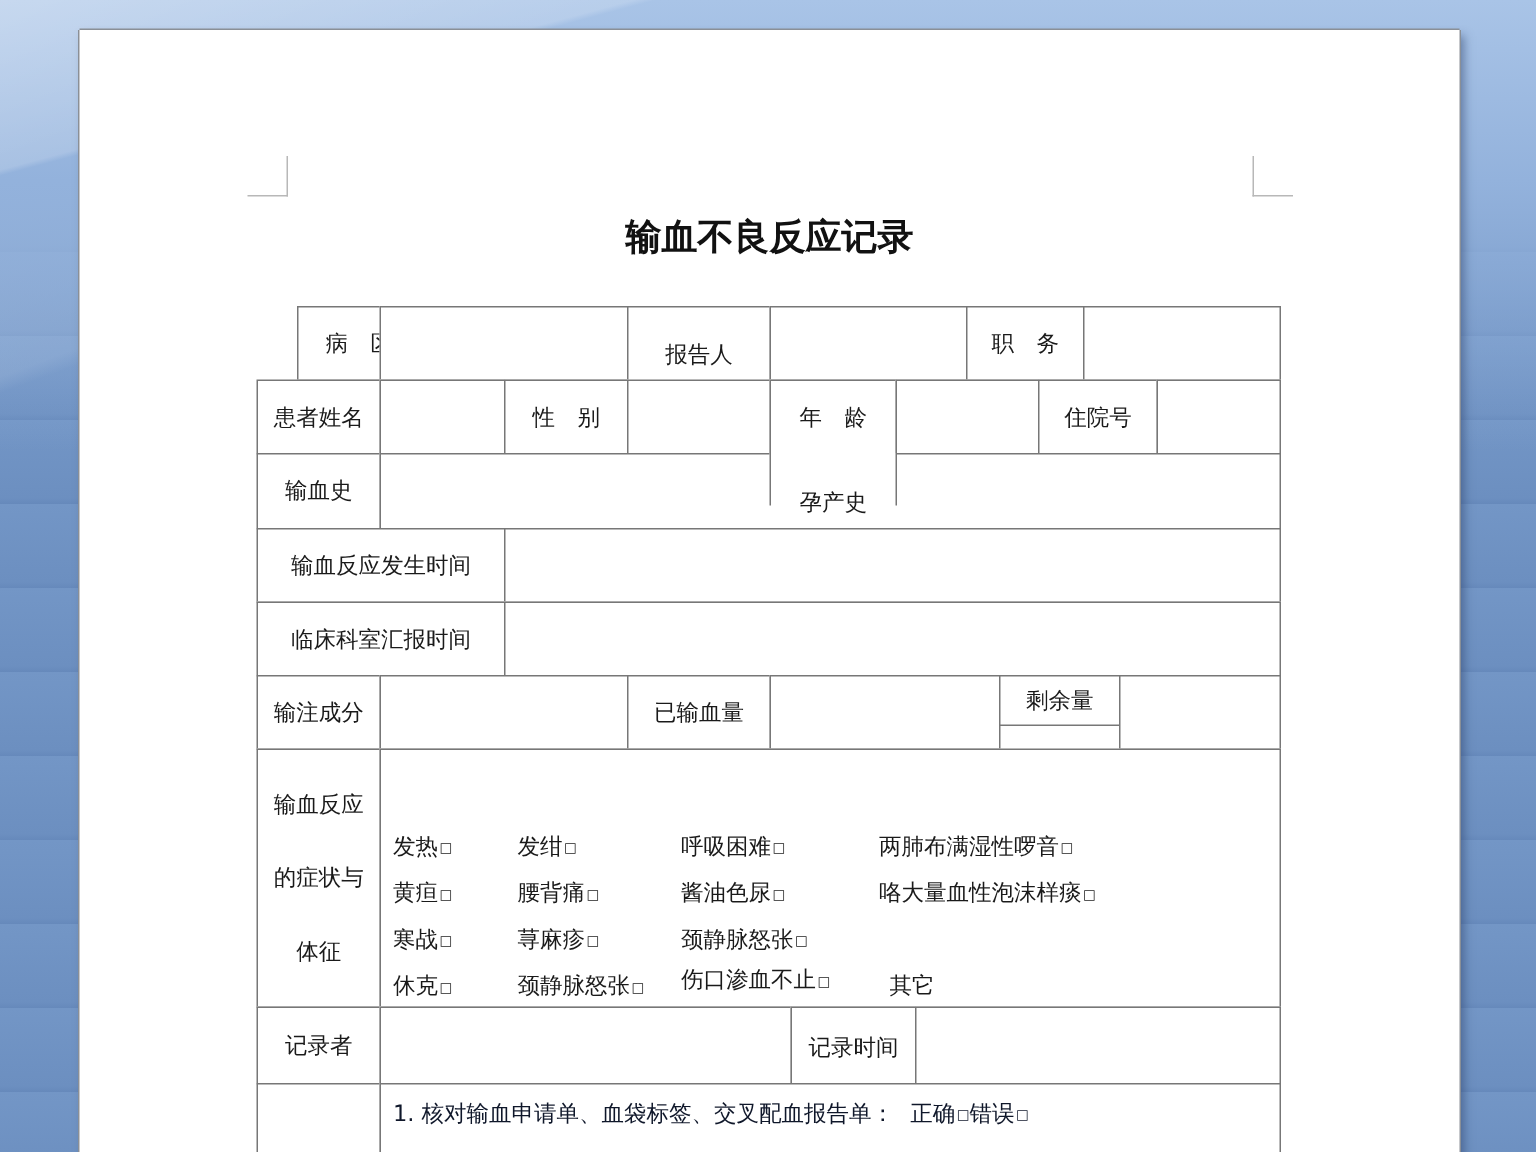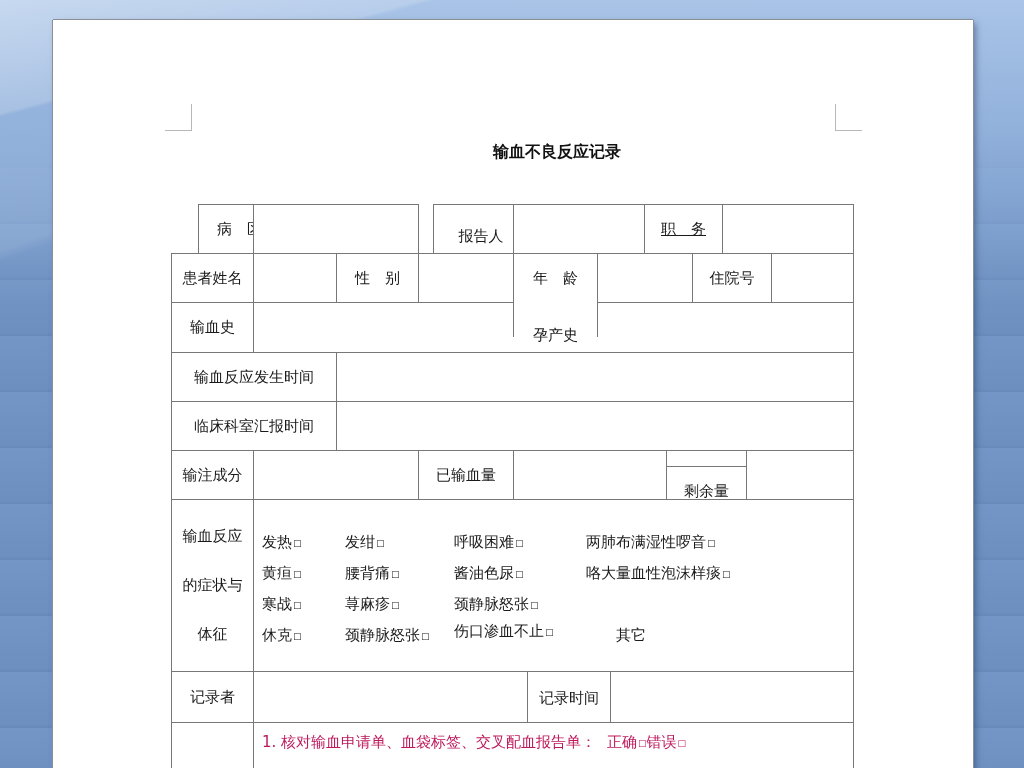--- a/index.html
+++ b/index.html
@@ -22,59 +22,59 @@
   .page {
     position:absolute; left:53px; top:20px; width:920px; height:760px;
     background:#fff;
     box-shadow: 1px 0 0 #8a8f96, -1px 0 0 #8a8f96, 0 -1px 0 #8a8f96, 3px 3px 6px rgba(40,60,100,0.5);
   }
   .crop { position:absolute; width:26px; height:26px; }
   .crop.left  { left:112px; top:84px; border-right:1px solid #b8b8b8; border-bottom:1px solid #b8b8b8; }
   .crop.right { left:782px; top:84px; border-left:1px solid #b8b8b8; border-bottom:1px solid #b8b8b8; }
   .title {
     position:absolute; left:0; width:920px; top:122px; text-align:center;
-    font-size:16px; font-weight:bold; color:#111; letter-spacing:0px;padding-left:44px;
+    font-size:24px; font-weight:bold; color:#111; letter-spacing:0px;
   }
   
   .cell {
     position:absolute; box-sizing:border-box;
     border:1px solid #777;
     display:flex; align-items:center; justify-content:center;
     font-size:15px; color:#1a1a1a; background:#fff;
   }
   .lbl { white-space:nowrap; }
   .nobottom { border-bottom:none;font-family:Liberation Serif, serif; }
   .sym-label { flex-direction:column; justify-content:center; }
   .sym-label span { display:block; line-height:49px;text-align:right; }
   .sym-grid { position:absolute; font-size:15px; color:#1a1a1a; }
-  .sym { position:absolute; white-space:nowrap; }
+  .sym { position:absolute; white-space:nowrap;margin-top:22px; }
   .cb { font-size:9px; margin-left:1px; vertical-align:1px; }
-  .check-line { position:absolute; white-space:nowrap; font-size:15px; color:#be185d; }
+  .check-line { position:absolute; white-space:nowrap; font-size:15px; color:#0f172a; }
 </style>
 </head>
 <body>
 
 <div class="bg-top"></div>
 <div class="bg-sheen"></div>
 
 <div class="page">
   <div class="crop left"></div>
   <div class="crop right"></div>
 
   <div class="title">输血不良反应记录</div>
 
   <div class="cell" style="left:118px;top:184px;width:83px;height:50px;margin-left:27px;">
       <span class="lbl">病　区</span>
     </div>
   <div class="cell" style="left:200px;top:184px;width:166px;height:50px;"></div>
-  <div class="cell" style="left:365px;top:184px;width:96px;height:64px;margin-left:15px;">
+  <div class="cell" style="left:365px;top:184px;width:96px;height:64px;">
       <span class="lbl">报告人</span>
     </div>
   <div class="cell" style="left:460px;top:184px;width:132px;height:50px;"></div>
-  <div class="cell" style="left:591px;top:184px;width:79px;height:50px;text-decoration:underline;">
+  <div class="cell" style="left:591px;top:184px;width:79px;height:50px;">
       <span class="lbl">职　务</span>
     </div>
   <div class="cell" style="left:669px;top:184px;width:132px;height:50px;"></div>
 
   <div class="cell" style="left:118px;top:233px;width:83px;height:50px;">
       <span class="lbl">患者姓名</span>
     </div>
   <div class="cell" style="left:200px;top:233px;width:84px;height:50px;"></div>
   <div class="cell" style="left:283px;top:233px;width:83px;height:50px;">
       <span class="lbl">性　别</span>
@@ -108,21 +108,21 @@
   <div class="cell" style="left:283px;top:381px;width:518px;height:50px;"></div>
 
   <div class="cell" style="left:118px;top:430px;width:83px;height:50px;">
       <span class="lbl">输注成分</span>
     </div>
   <div class="cell" style="left:200px;top:430px;width:166px;height:50px;"></div>
   <div class="cell" style="left:365px;top:430px;width:96px;height:50px;">
       <span class="lbl">已输血量</span>
     </div>
   <div class="cell" style="left:460px;top:430px;width:154px;height:50px;"></div>
-  <div class="cell" style="left:613px;top:446px;width:81px;height:50px;">
+  <div class="cell" style="left:613px;top:430px;width:81px;height:34px;">
       <span class="lbl">剩余量</span>
     </div>
   <div class="cell" style="left:693px;top:430px;width:108px;height:50px;"></div>
 
   <div class="cell sym-label" style="left:118px;top:479px;width:83px;height:173px;">
     <span>输血反应</span>
     <span>的症状与</span>
     <span>体征</span>
   </div>
   <div class="cell" style="left:200px;top:479px;width:601px;height:173px;"></div>
@@ -139,21 +139,21 @@
     <div class="sym" style="left:401px;top:544px;"><span>酱油色尿</span><span class="cb">□</span></div>
     <div class="sym" style="left:533px;top:544px;"><span>咯大量血性泡沫样痰</span><span class="cb">□</span></div>
 
     <div class="sym" style="left:209px;top:575px;"><span>寒战</span><span class="cb">□</span></div>
     <div class="sym" style="left:292px;top:575px;"><span>荨麻疹</span><span class="cb">□</span></div>
     <div class="sym" style="left:401px;top:575px;"><span>颈静脉怒张</span><span class="cb">□</span></div>
 
     <div class="sym" style="left:209px;top:606px;"><span>休克</span><span class="cb">□</span></div>
     <div class="sym" style="left:292px;top:606px;"><span>颈静脉怒张</span><span class="cb">□</span></div>
     <div class="sym" style="left:401px;top:602px;"><span>伤口渗血不止</span><span class="cb">□</span></div>
-    <div class="sym" style="left:563px;top:606px;"><span>其它</span></div>
+    <div class="sym" style="left:540px;top:606px;"><span>其它</span></div>
   </div>
 
   <div class="cell" style="left:118px;top:651px;width:83px;height:52px;">
       <span class="lbl">记录者</span>
     </div>
   <div class="cell" style="left:200px;top:651px;width:275px;height:52px;"></div>
   <div class="cell" style="left:474px;top:651px;width:84px;height:55px;">
       <span class="lbl">记录时间</span>
     </div>
   <div class="cell" style="left:557px;top:651px;width:244px;height:52px;"></div>

